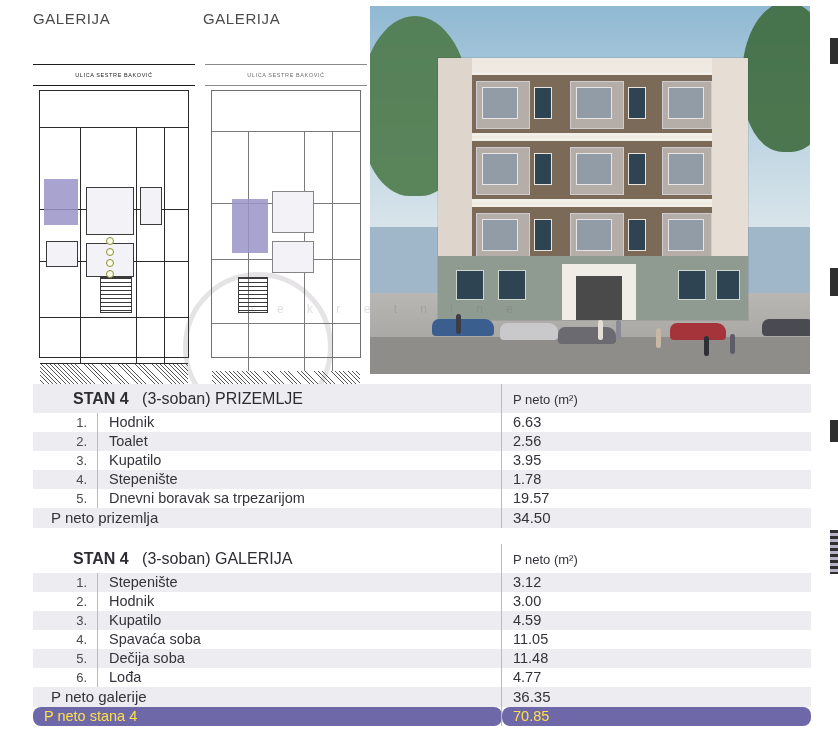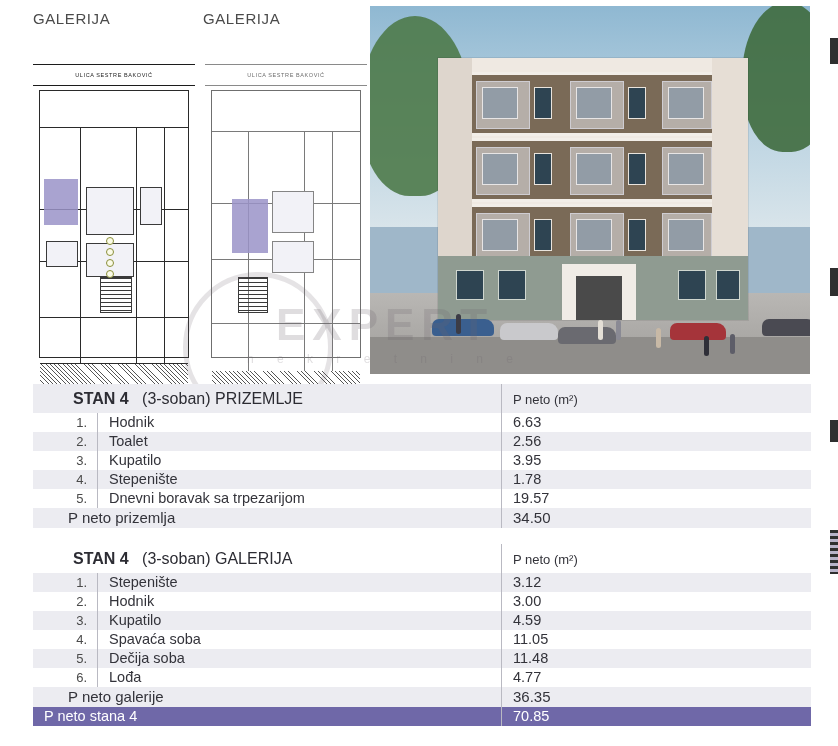--- a/index.html
+++ b/index.html
@@ -276,26 +276,26 @@
   .head-title .strong { font-weight: bold; }
   .head-unit {
     font-size: 13px;
     color: #33333a;
     padding-left: 11px;
     border-left: 1px solid #b9b9c2;
   }
   tr.total td {
     font-size: 15px;
   }
-  .total .c-name { padding-left: 35px; }
+  .total .c-name { padding-left: 18px; }
   tr.grand {
     background: #6f68a8;
     color: #ffffff;
   }
-  tr.grand td { color: #ffffff; }
+  tr.grand td { color: #fde047; border-radius: 8px; }
   .spacer td { height: 13px; background: #ffffff; border: none; }
 
   
   .edge {
     position: absolute;
     right: 0;
     width: 8px;
     background: #2f2f2f;
   }
   .edge.e1 { top: 38px;  height: 26px; }
@@ -422,21 +422,20 @@
     <div class="person" style="left:86px;  bottom:40px; background:#3c3c46;"></div>
     <div class="person" style="left:228px; bottom:34px; background:#e4dfd6;"></div>
     <div class="person" style="left:246px; bottom:34px; background:#8a8a94;"></div>
     <div class="person" style="left:286px; bottom:26px; background:#c8b9a6;"></div>
     <div class="person" style="left:334px; bottom:18px; background:#2f2f38;"></div>
     <div class="person" style="left:360px; bottom:20px; background:#5d5d68;"></div>
   </div>
 
   <div class="watermark-ring"></div>
   <div class="watermark">
-    <span>EXPERT</span>
     <span class="sub">n e k r e t n i n e</span>
   </div>
 </div>
 
 <div class="tables">
 
   <table>
     <tbody>
       <tr class="head zebra">
         <td class="head-title" colspan="2">

